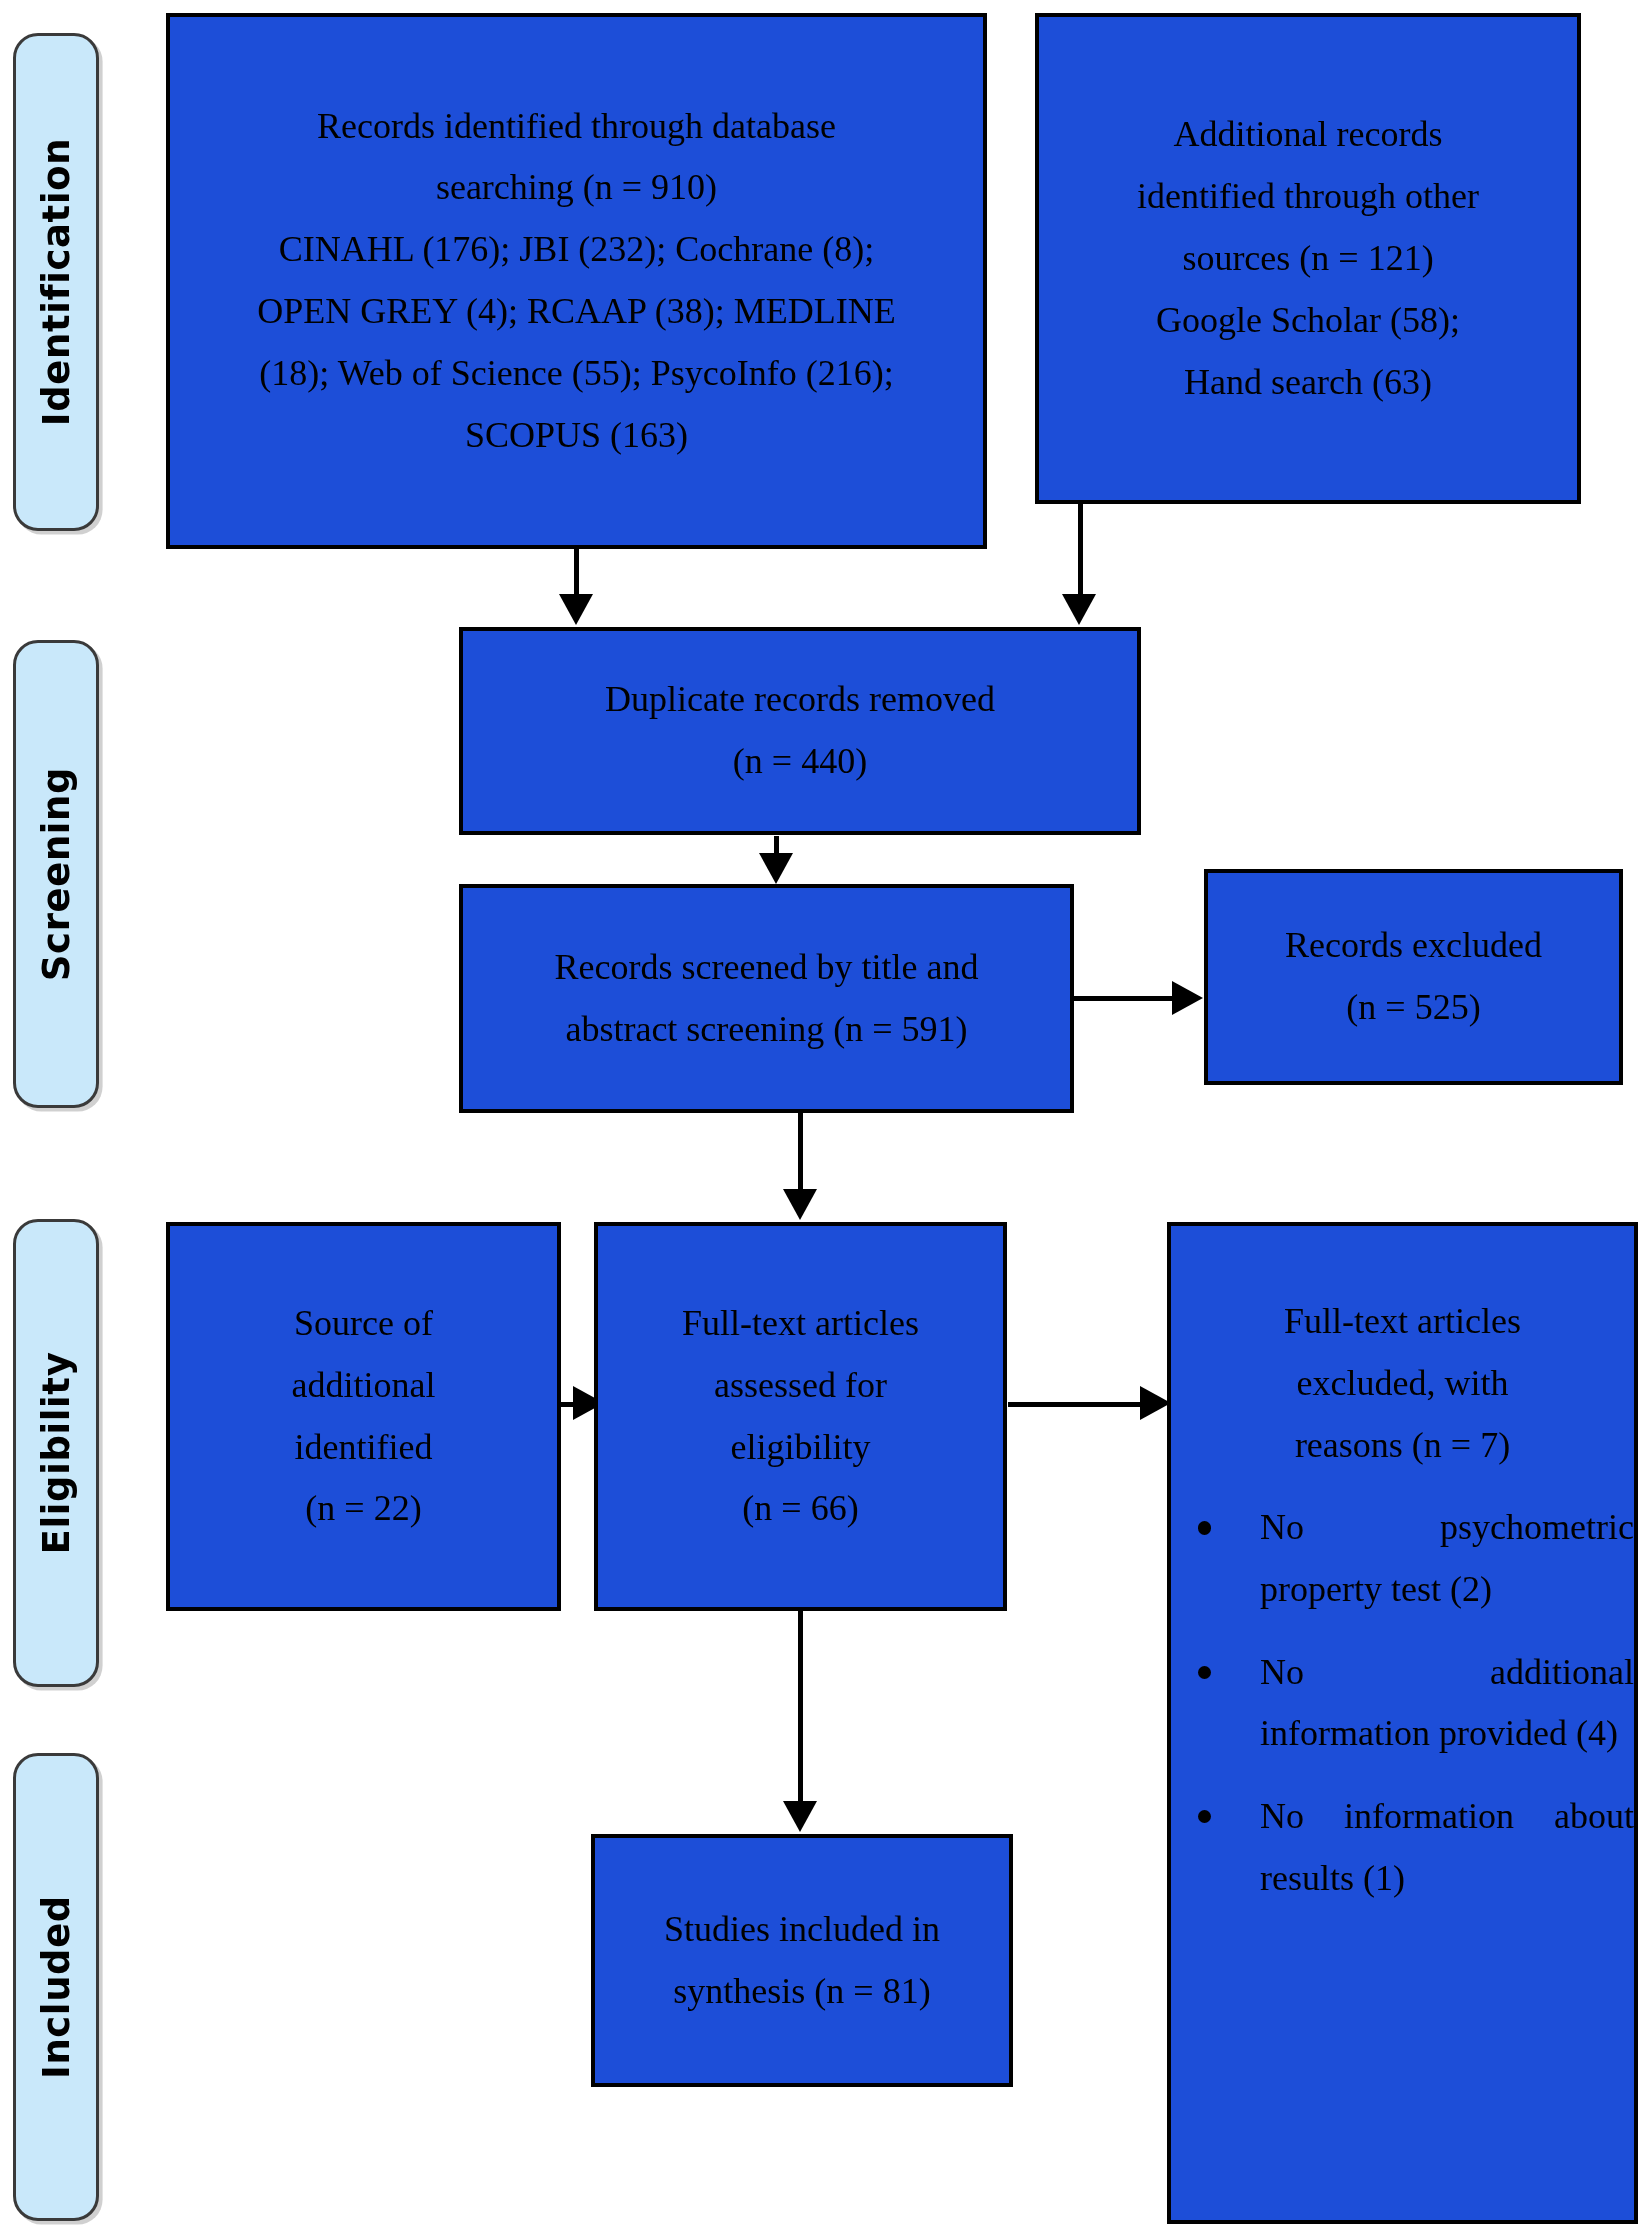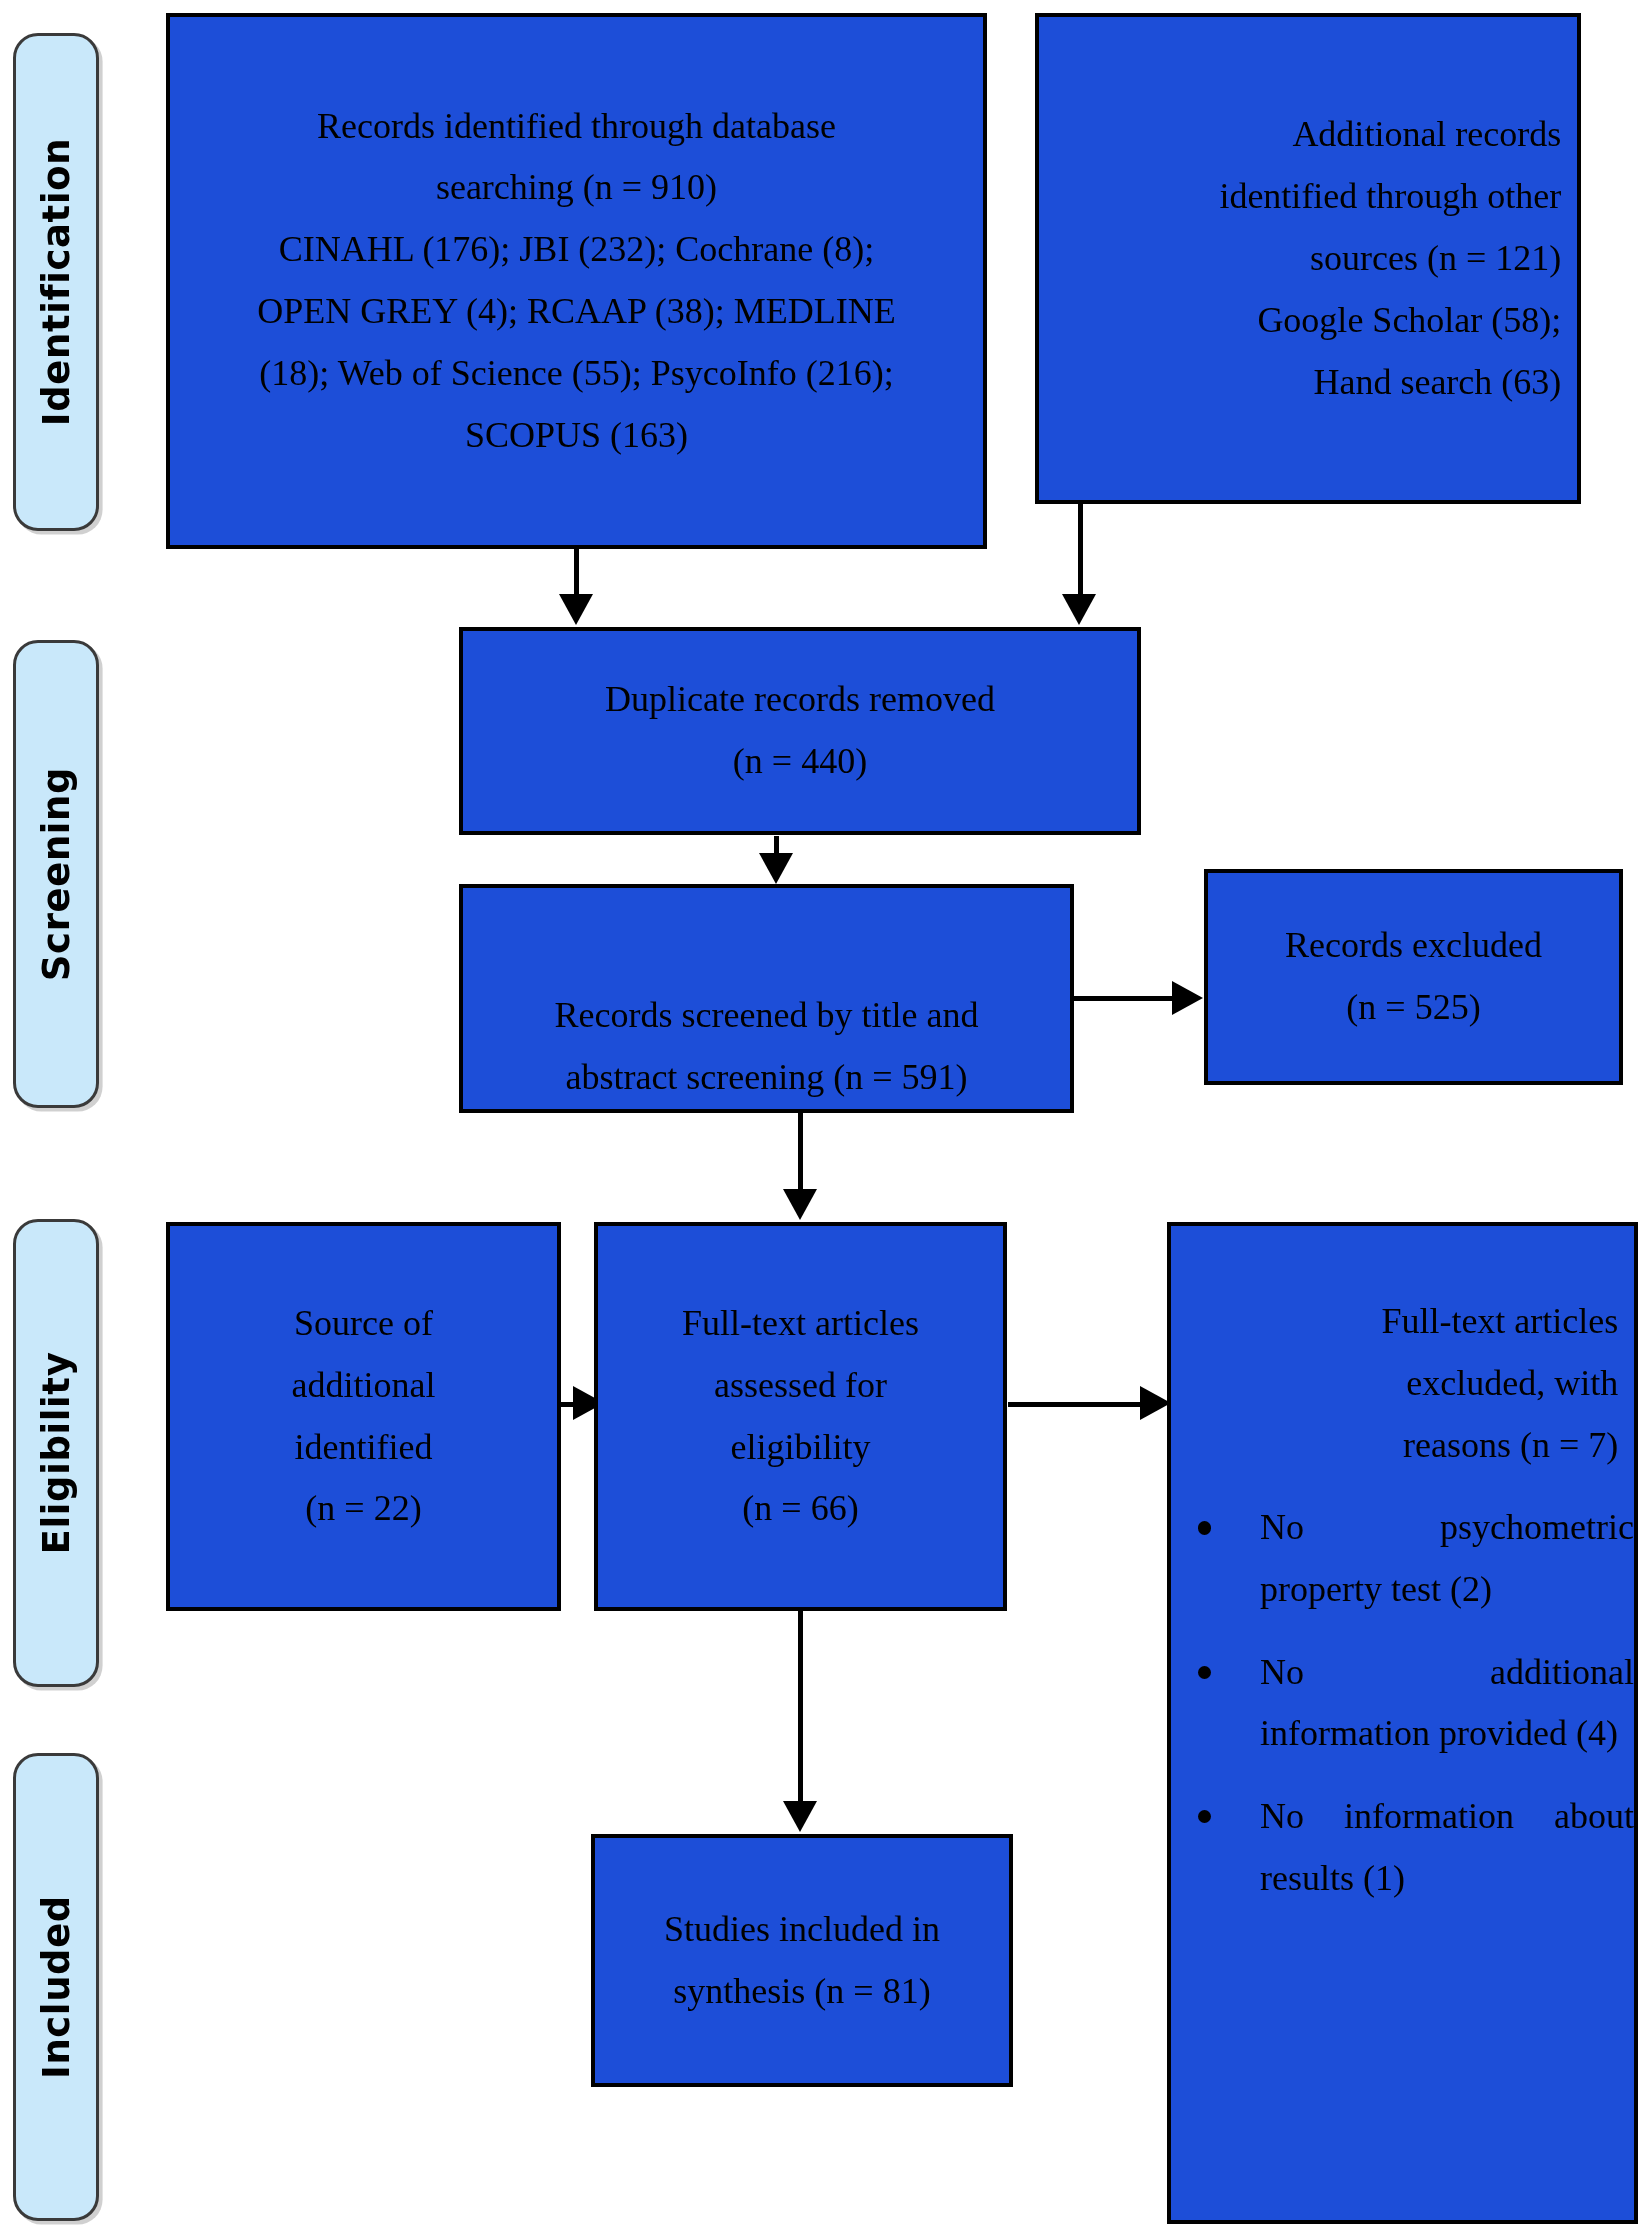--- a/index.html
+++ b/index.html
@@ -50,21 +50,21 @@
     justify-content: center;
   }
   .flowbox .line {
     font-size: 36px;
     line-height: 1.72;
     color: #000000;
     text-align: center;
     padding: 0 8.4px;
   }
   .flowbox.left-align .line {
-    text-align: right;
+    text-align: center;
     padding: 0 15.7px;
   }
 
   
   .reasons {
     margin: 0;
     padding: 0;
     list-style: none;
   }
   .reasons li {
@@ -150,21 +150,21 @@
   <div class="arrow-down" style="left:1062px; top:594px;"></div>
 
   <div class="flowbox" style="left:459px; top:627px; width:682px; height:208px;">
     <div class="line">Duplicate records removed</div>
     <div class="line">(n = 440)</div>
   </div>
 
   <div class="vline" style="left:774px; top:836px; height:20px;"></div>
   <div class="arrow-down" style="left:759px; top:853px;"></div>
 
-  <div class="flowbox" style="left:459px; top:884px; width:615px; height:229px;justify-content:flex-end;">
+  <div class="flowbox" style="left:459px; top:884px; width:615px; height:229px;">
     <div class="line">Records screened by title and</div>
     <div class="line">abstract screening (n = 591)</div>
   </div>
 
   <div class="flowbox" style="left:1204px; top:869px; width:419px; height:216px;">
     <div class="line">Records excluded</div>
     <div class="line">(n = 525)</div>
   </div>
 
   <div class="hline" style="left:1074px; top:996px; width:103px;"></div>

